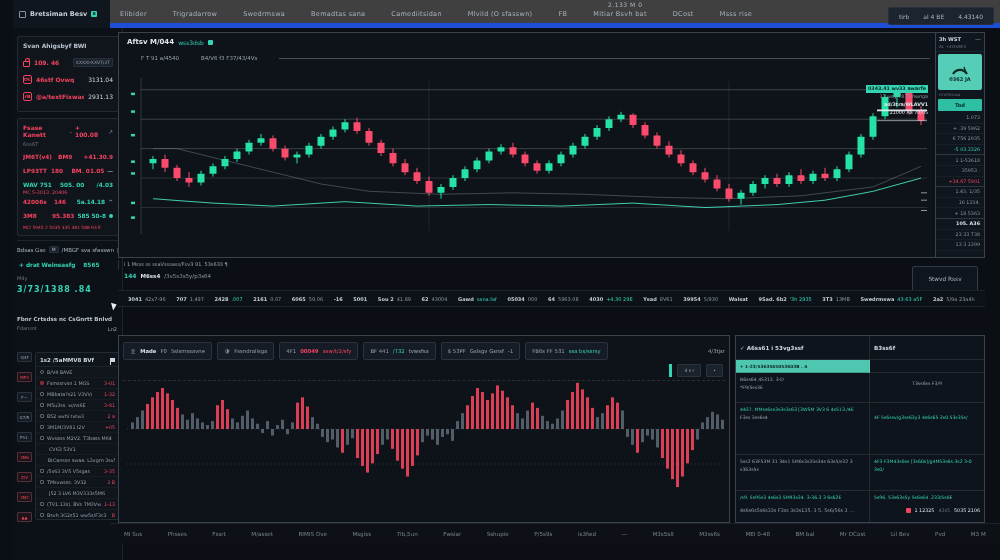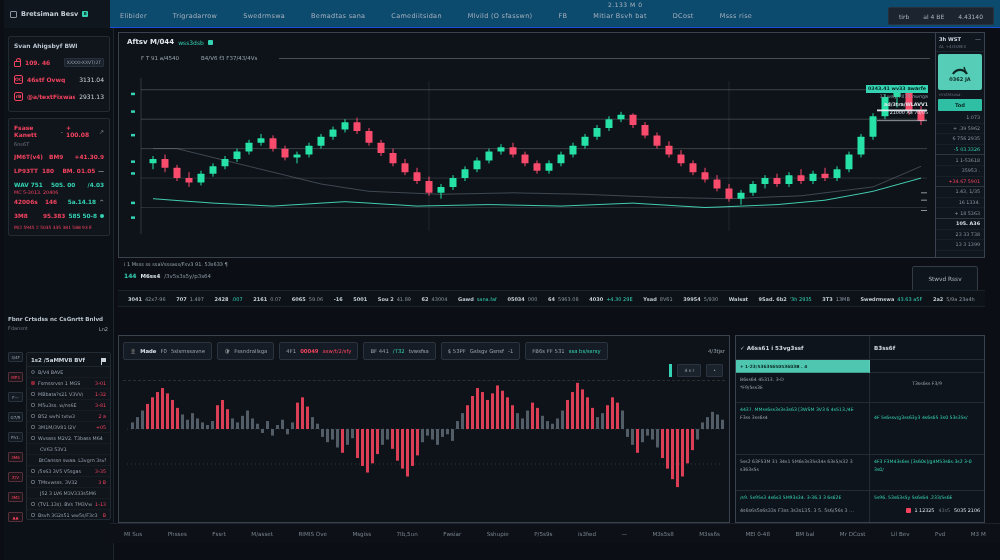--- a/index.html
+++ b/index.html
@@ -6,28 +6,28 @@
     --bg:#0b0f15; --panel:#0d1319; --panel2:#121823; --card:#11161d;
     --line:#39424d; --line2:#242c36; --teal:#35d3b4; --teal2:#49e0c0;
     --red:#f4435f; --green:#28dfa5; --mut:#8a95a1; --mut2:#6b7480; --w:#dde5ec;
   }
   *{margin:0;padding:0;box-sizing:border-box;font-family:"DejaVu Sans","Liberation Sans",sans-serif;}
   html,body{width:1000px;height:560px;overflow:hidden;background:var(--bg);position:relative;color:var(--w);}
   .abs{position:absolute;}
   .t-teal{color:var(--teal);} .t-red{color:var(--red);} .t-mut{color:var(--mut);}
   .t-mut2{color:var(--mut2);} .t-w{color:var(--w);} .b{font-weight:bold;}
   
-  #topbar{left:110px;top:0;width:890px;height:28px;background:#0c4a6e;border-bottom:1px solid #1d4ed8;display:flex;align-items:center;padding:0 10px;}
+  #topbar{left:110px;top:0;width:890px;height:28px;background:#404040;border-bottom:5px solid #1d4ed8;display:flex;align-items:center;padding:0 10px;}
   #topbar .mini{position:absolute;left:498px;top:1px;font-size:6px;color:#aab4bf;letter-spacing:.5px;}
   #menu{display:flex;gap:26px;align-items:center;margin-top:4px;}
   .menu-item{font-size:6.5px;color:#a7b1bd;letter-spacing:.3px;white-space:nowrap;}
   #tb-box{position:absolute;right:6px;top:5px;height:18px;background:#1c242f;border:1px solid #27303c;border-radius:2px;display:flex;gap:14px;align-items:center;padding:0 10px;margin-top:2px;}
   #tb-box span{font-size:6px;color:#aab4bf;}
   
-  #sidebar{left:4px;top:0;width:110px;height:560px;background:#0c1117;border-right:1px solid #1d252e;}
+  #sidebar{left:13px;top:0;width:110px;height:560px;background:#0c1117;border-right:1px solid #1d252e;}
   #brand{position:absolute;left:0;top:0;width:110px;height:28px;display:flex;align-items:center;gap:4px;padding:0 6px;background:#10161d;}
   #brand .logo{width:7px;height:7px;border:1px solid #8a95a1;border-radius:1px;}
   #brand .bname{font-size:6.5px;font-weight:bold;color:#c6d0d9;white-space:nowrap;}
   #brand .bbadge{width:6px;height:6px;background:var(--teal);border-radius:1px;font-size:4px;color:#06241d;text-align:center;line-height:6px;font-weight:bold;}
   .sb-card{position:absolute;left:4px;width:102px;background:#10151c;border:1px solid #222b34;border-radius:2px;padding:5px 5px;}
   .sb-title{font-size:6px;color:#b9c3cd;font-weight:bold;margin-bottom:5px;white-space:nowrap;}
   .acc-row{display:flex;align-items:center;gap:4px;height:17px;}
   .ico-sq{width:9px;height:9px;border:1px solid var(--red);border-radius:2px;color:var(--red);font-size:4.5px;font-weight:bold;display:flex;align-items:center;justify-content:center;flex:0 0 auto;}
   .acc-label{font-size:6px;color:var(--red);font-weight:bold;white-space:nowrap;overflow:hidden;}
   .acc-val{font-size:6px;color:#cdd6de;margin-left:auto;white-space:nowrap;}
@@ -197,20 +197,35 @@
         <div class="rep-row">
           <span class="ra t-red">3M8</span>
           <span class="rb t-red">95.383</span>
           <span class="rc t-teal">585 50-8</span>
           <span class="dot-teal"></span>
         </div>
       </div>
     <div class="t-red" style="font-size:4.4px;margin-top:2px;white-space:nowrap;">M/2 5945 2 5035 335 381 588 93 E</div>
   </section>
 
+  <section id="scan-sec" style="top:240px;height:72px;">
+    <div id="scan-line">
+      <span>Bdsas Gse</span>
+      <span class="chip">M</span>
+      <span>/MBGF sva sfasswn</span>
+      <span class="t-mut2" style="margin-left:auto;">[3-/?]</span>
+    </div>
+    <div id="scan-action">
+      <span>+ drat Weinsasfg</span>
+      <span style="margin-left:8px;">8565</span>
+    </div>
+    <div id="scan-label">M4y</div>
+    <div id="scan-big">3/73/1388 .84</div>
+    <div id="cursor"></div>
+  </section>
 
   <section id="news-sec" style="top:316px;height:34px;">
     <div class="nt">Fbnr Crtsdss nc CsGnrtt Bnlvd</div>
     <div class="ns">Fdansnt</div>
     <div class="nb">Ln2</div>
   </section>
 
   <div id="rail">
       <span class="rail-ico g" style="top: 0px;">3/4F</span>
       <span class="rail-ico r" style="top: 20px;">MP3</span>

